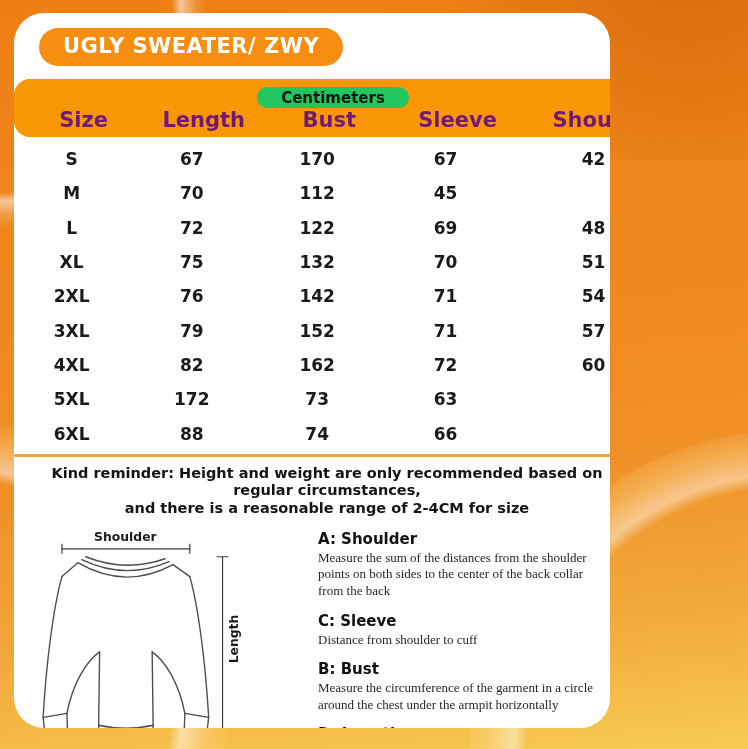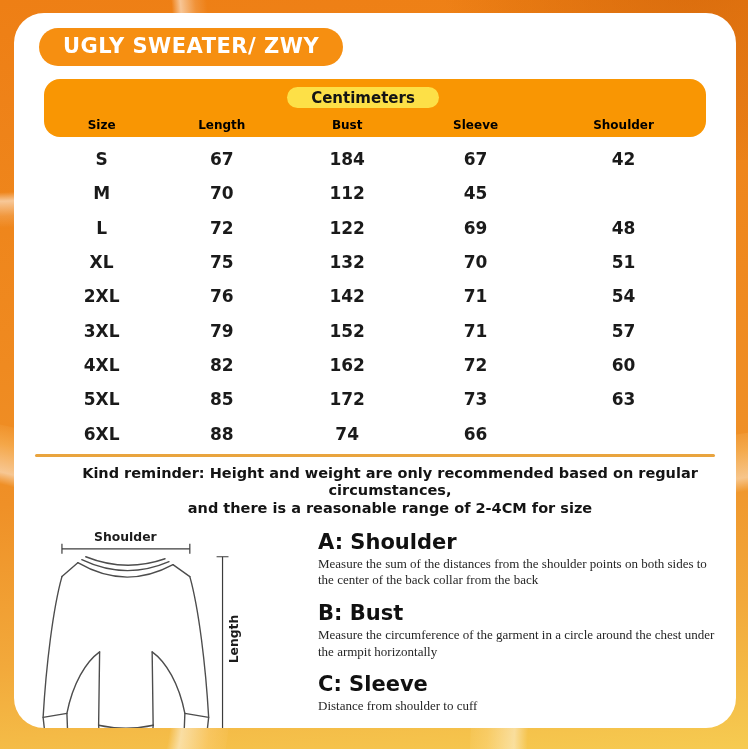--- a/index.html
+++ b/index.html
@@ -13,58 +13,58 @@
   .sw1{width:420px;height:420px;left:-210px;top:-190px;
     background:radial-gradient(circle,transparent 58%,rgba(255,255,255,.55) 61%,rgba(255,255,255,.15) 66%,transparent 70%);}
   .sw2{width:560px;height:560px;left:-330px;top:420px;
     background:radial-gradient(circle,transparent 56%,rgba(255,255,255,.5) 59%,rgba(255,214,140,.35) 66%,transparent 72%);}
   .sw3{width:640px;height:640px;left:470px;top:430px;
     background:radial-gradient(circle,transparent 58%,rgba(255,255,255,.45) 61%,rgba(255,225,160,.3) 67%,transparent 73%);}
   .sw4{width:520px;height:420px;left:430px;top:-260px;
     background:radial-gradient(circle,rgba(190,80,0,.45) 0%,rgba(210,100,5,.25) 55%,transparent 75%);border-radius:0;}
 
   .card{
-    position:absolute;left:14px;top:13px;width:722px;height:715px;
+    position:absolute;left:14px;top:13px;width:596px;height:715px;
     background:#ffffff;border-radius:30px;box-sizing:border-box;
     padding-top:15px;overflow:hidden;
   }
   .title-pill{
     display:inline-block;margin-left:25px;
     background:#f68f11;color:#ffffff;
     font-size:21px;font-weight:bold;letter-spacing:.5px;
     padding:6px 24px 8px;border-radius:999px;
   }
   .band{
     position:relative;margin:13px auto 0;width:662px;height:58px;
     background:#f99603;border-radius:16px;
   }
   .unit-pill{
     position:absolute;left:243px;top:8px;width:152px;height:21px;
-    background:#fde047;border-radius:999px;
+    background:#22c55e;border-radius:999px;
     display:flex;align-items:center;justify-content:center;
     font-size:15px;font-weight:bold;color:#141414;
   }
   .cols, .trow{
     display:grid;grid-template-columns:17.4% 18.9% 19% 19.8% 24.9%;
     text-align:center;align-items:center;
   }
-  .cols{position:absolute;left:0;bottom:5px;width:100%;
-    font-size:12px;font-weight:bold;color:#000000;}
+  .cols{position:absolute;left:12px;bottom:5px;width:100%;
+    font-size:21px;font-weight:bold;color:#701a75;}
   .tbody{width:662px;margin:5px auto 0;}
   .trow{height:34.3px;font-size:17px;font-weight:bold;color:#1a1a1a;}
   .divider{margin:3px auto 0;width:680px;height:3px;background:#e9a43e;border-radius:2px;}
   .reminder{
     margin-top:8px;text-align:center;font-size:14.5px;font-weight:bold;
     color:#141414;line-height:1.22;padding-left:30px;
   }
   .bottom{display:flex;margin-top:9px;padding:0 14px 0 26px;}
   .diagram{flex:0 0 262px;}
   .defs{flex:1;padding:3px 0 0 16px;}
   .def{margin-bottom:12px;}
-  .def-title{font-size:21px;font-weight:bold;color:#111111;margin-bottom:2px;}
+  .def-title{font-size:15px;font-weight:bold;color:#111111;margin-bottom:2px;}
   .def-desc{font-size:13px;color:#262626;line-height:1.28;max-width:408px;font-family:Liberation Serif, serif;}
 </style>
 </head>
 <body>
 
 <div class="sw sw4"></div>
 <div class="sw sw1"></div>
 <div class="sw sw2"></div>
 <div class="sw sw3"></div>
 
@@ -80,21 +80,21 @@
       <div>Bust</div>
       <div>Sleeve</div>
       <div>Shoulder</div>
     </div>
   </div>
 
   <div class="tbody">
     <div class="trow">
       <div>S</div>
       <div>67</div>
-      <div>184</div>
+      <div>170</div>
       <div>67</div>
       <div>42</div>
     </div>
     <div class="trow">
       <div>M</div>
       <div>70</div>
       <div>112</div>
       <div>45</div>
     </div>
     <div class="trow">
@@ -127,21 +127,20 @@
     </div>
     <div class="trow">
       <div>4XL</div>
       <div>82</div>
       <div>162</div>
       <div>72</div>
       <div>60</div>
     </div>
     <div class="trow">
       <div>5XL</div>
-      <div>85</div>
       <div>172</div>
       <div>73</div>
       <div>63</div>
     </div>
     <div class="trow">
       <div>6XL</div>
       <div>88</div>
       <div>74</div>
       <div>66</div>
     </div>
@@ -189,27 +188,27 @@
         </g>
       </svg>
     </div>
 
     <div class="defs">
       <div class="def">
         <div class="def-title">A: Shoulder</div>
         <div class="def-desc">Measure the sum of the distances from the shoulder points on both sides to the center of the back collar from the back</div>
       </div>
       <div class="def">
+        <div class="def-title">C: Sleeve</div>
+        <div class="def-desc">Distance from shoulder to cuff</div>
+      </div>
+      <div class="def">
         <div class="def-title">B: Bust</div>
         <div class="def-desc">Measure the circumference of the garment in a circle around the chest under the armpit horizontally</div>
       </div>
       <div class="def">
-        <div class="def-title">C: Sleeve</div>
-        <div class="def-desc">Distance from shoulder to cuff</div>
-      </div>
-      <div class="def">
         <div class="def-title">D: Length</div>
 
       </div>
     </div>
 
   </div>
 </div>
 
 </body></html>

